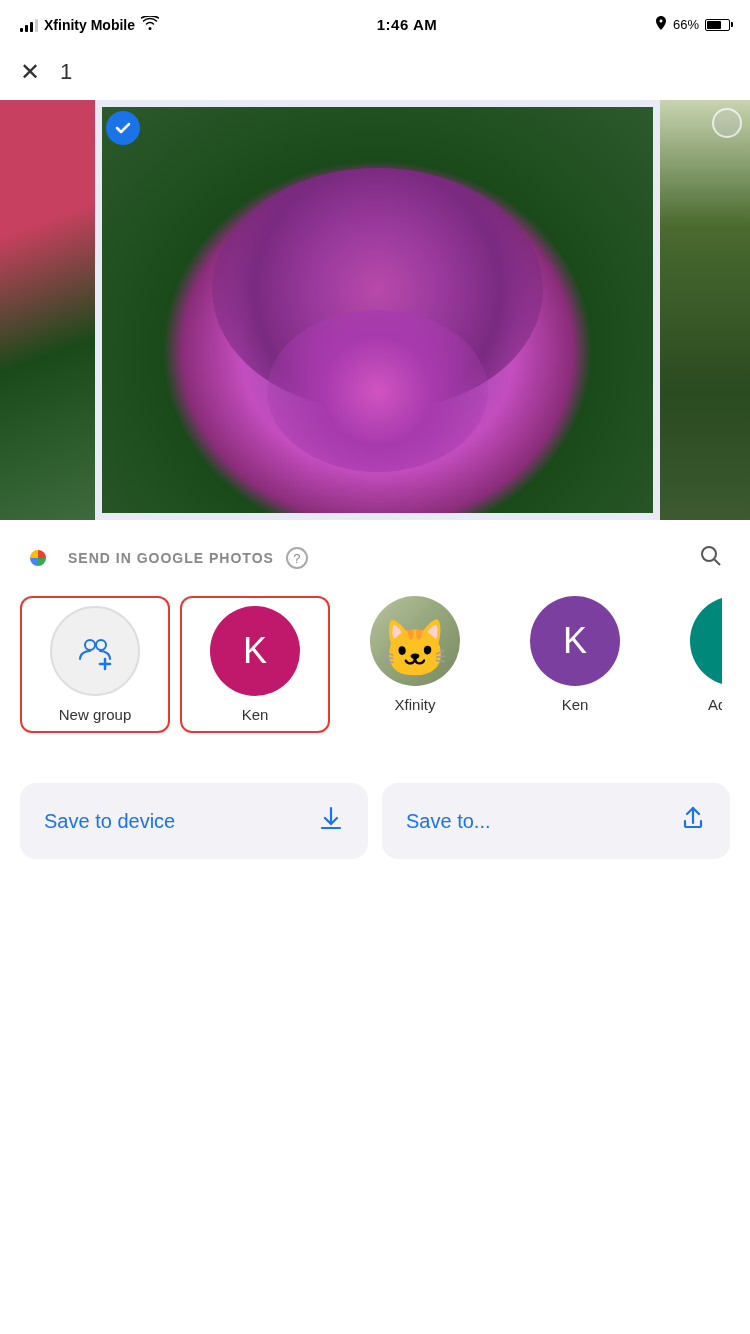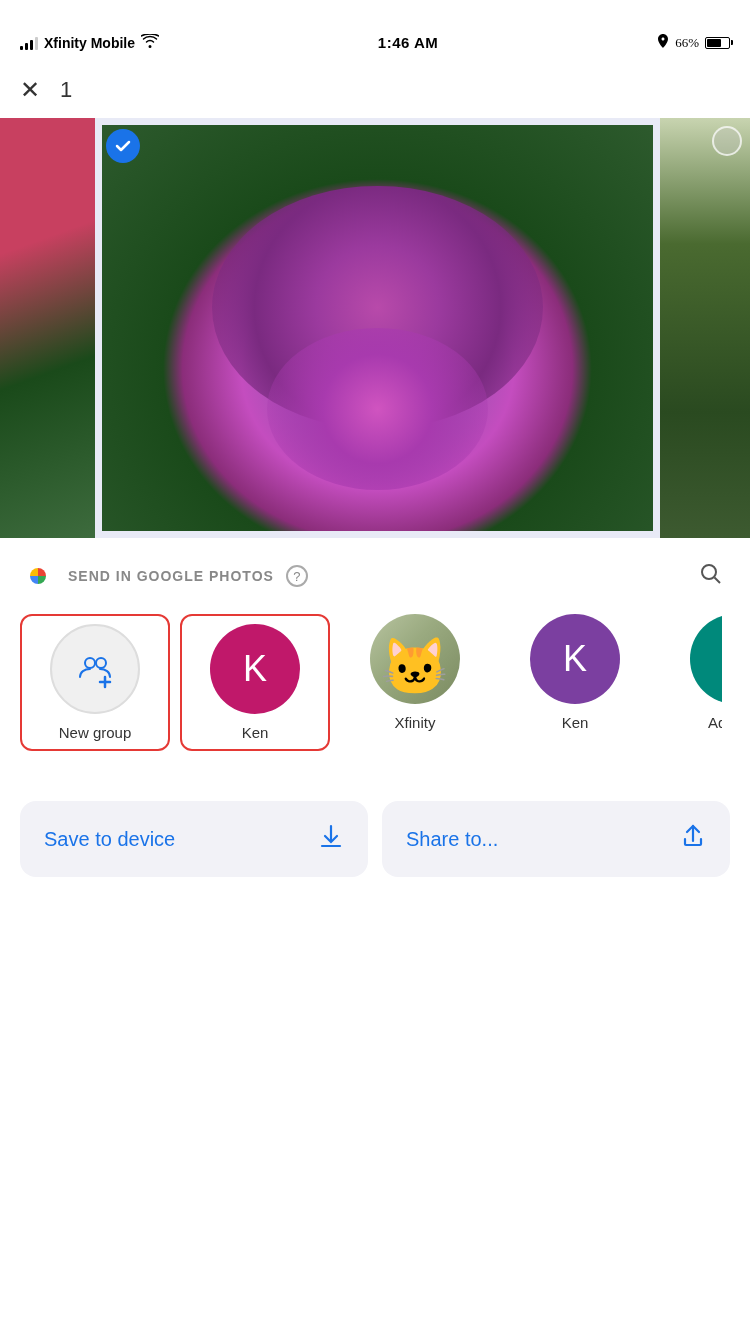--- a/index.html
+++ b/index.html
@@ -13,21 +13,20 @@
     }
 
     
     .status-bar {
       display: flex;
       justify-content: space-between;
       align-items: center;
       padding: 10px 20px 5px 20px;
       height: 44px;
       background: #fff;
-      margin-top: 18px;
     }
     .status-left {
       display: flex;
       align-items: center;
       gap: 6px;
       font-size: 14px;
       font-weight: 600;
     }
     .signal-bars {
       display: flex;
@@ -44,21 +43,20 @@
       font-size: 15px;
       font-weight: 600;
       letter-spacing: 0.5px;
     }
     .status-right {
       display: flex;
       align-items: center;
       gap: 6px;
       font-size: 13px;
       font-weight: 500;
-      font-family: Liberation Serif, serif;
     }
     .battery-container {
       display: flex;
       align-items: center;
       gap: 2px;
     }
     .battery-icon {
       width: 25px;
       height: 12px;
       border: 1.5px solid #000;
@@ -468,21 +466,21 @@
     <span class="action-btn-label">Save to device</span>
     <span class="action-btn-icon">
       <svg width="26" height="26" viewBox="0 0 26 26" fill="none" stroke="#1a73e8" stroke-width="2.2" stroke-linecap="round">
         <line x1="13" y1="3" x2="13" y2="18"></line>
         <polyline points="7,13 13,19 19,13"></polyline>
         <line x1="4" y1="23" x2="22" y2="23"></line>
       </svg>
     </span>
   </button>
   <button class="action-btn">
-    <span class="action-btn-label">Share to...</span>
+    <span class="action-btn-label">Save to...</span>
     <span class="action-btn-icon">
       <svg width="26" height="26" viewBox="0 0 26 26" fill="none" stroke="#1a73e8" stroke-width="2.2" stroke-linecap="round">
         <line x1="13" y1="18" x2="13" y2="3"></line>
         <polyline points="7,9 13,3 19,9"></polyline>
         <path d="M5 16v5a1 1 0 001 1h14a1 1 0 001-1v-5" stroke="#1a73e8" stroke-width="2.2" fill="none"></path>
       </svg>
     </span>
   </button>
 </div>
 

